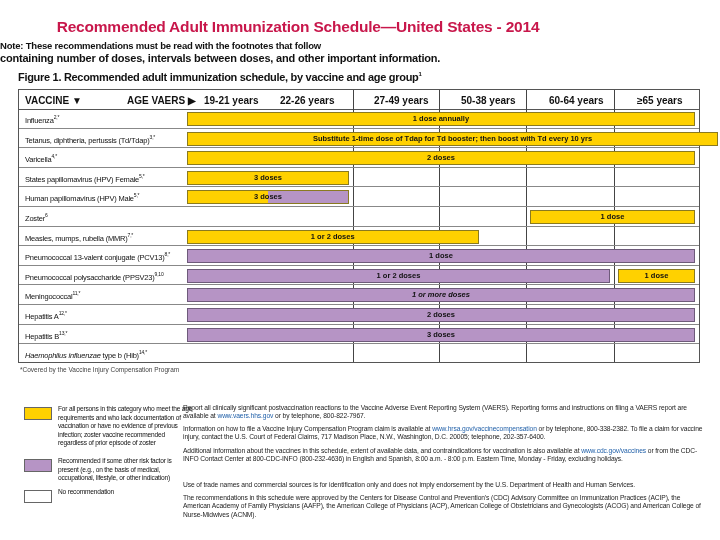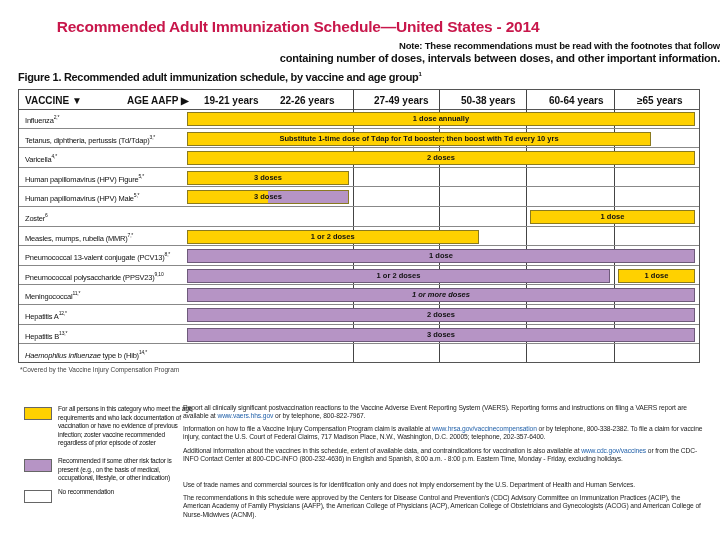--- a/index.html
+++ b/index.html
@@ -1,18 +1,18 @@
 <!DOCTYPE html>
 <html><head>
 <meta charset="utf-8">
 <style>
   html, body { margin: 0; padding: 0; background: #ffffff; }
   body { width: 720px; height: 540px; position: relative; overflow: hidden; font-family: "Liberation Sans", sans-serif; color: #111; }
   .title { position: absolute; left: 0; width: 596px; top: 18px; text-align: center; font-weight: bold; font-size: 15.5px; color: #c8174b; letter-spacing: -0.2px; }
-  .note { position: absolute; left: 0; width: 720px; text-align: right; font-weight: bold; font-size: 9.5px; color: #111; letter-spacing: -0.2px; }
+  .note { position: absolute; left: 0; width: 720px; text-align: left; font-weight: bold; font-size: 9.5px; color: #111; letter-spacing: -0.2px; }
   .note1 { top: 40px; }
   .note2 { top: 52px; font-size: 11px; }
   .fig-title { position: absolute; left: 18px; top: 71px; font-weight: bold; font-size: 11px; letter-spacing: -0.3px; }
   .fig-title sup { font-size: 6px; }
 
   .table { position: absolute; left: 18px; top: 89px; width: 682px; height: 274px; border: 1px solid #555; box-sizing: border-box; }
   .hdr { position: absolute; left: 0; top: 0; width: 680px; height: 19px; border-bottom: 1px solid #555; font-size: 10px; font-weight: bold; }
   .hdr span { position: absolute; top: 5px; white-space: nowrap; }
   .col-line { position: absolute; top: 0; bottom: 0; width: 0; border-left: 1px solid #444; }
   .row { position: absolute; left: 0; width: 680px; height: 21px; border-bottom: 1px solid #888; box-sizing: border-box; }
@@ -38,52 +38,52 @@
 
 <div class="title">Recommended Adult Immunization Schedule—United States - 2014</div>
 <div class="note note1">Note: These recommendations must be read with the footnotes that follow</div>
 <div class="note note2">containing number of doses, intervals between doses, and other important information.</div>
 
 <div class="fig-title"><span>Figure 1. Recommended adult immunization schedule, by vaccine and age group</span><sup>1</sup></div>
 
 <div class="table" id="sched-table">
   <div class="hdr">
     <span style="left:6px">VACCINE ▼</span>
-    <span style="left:108px">AGE AAFP ▶</span>
+    <span style="left:108px">AGE VAERS ▶</span>
     <span style="left:185px">19-21 years</span>
     <span style="left:261px">22-26 years</span>
     <span style="left:355px">27-49 years</span>
     <span style="left:442px">50-38 years</span>
     <span style="left:530px">60-64 years</span>
     <span style="left:618px">≥65 years</span>
   </div>
 <div class="col-line" style="left: 334px;"></div>
     <div class="col-line" style="left: 420px;"></div>
     <div class="col-line" style="left: 507px;"></div>
     <div class="col-line" style="left: 595px;"></div>
     <div class="row" style="top: 19px; height: 19.6px;">
       <div class="label"><span>Influenza</span><sup>2,*</sup></div>
       <div class="bar yellow" style="left: 168px; width: 508px;">
         <span class="txt">1 dose annually</span>
       </div>
     </div>
     <div class="row" style="top: 38.6px; height: 19.6px;">
       <div class="label"><span>Tetanus, diphtheria, pertussis (Td/Tdap)</span><sup>3,*</sup></div>
-      <div class="bar yellow" style="left: 168px; width: 464px;">
+      <div class="bar yellow" style="left: 168px; width: 531px;">
         <span class="txt">Substitute 1-time dose of Tdap for Td booster; then boost with Td every 10 yrs</span>
       </div>
     </div>
     <div class="row" style="top: 58.2px; height: 19.6px;">
       <div class="label"><span>Varicella</span><sup>4,*</sup></div>
       <div class="bar yellow" style="left: 168px; width: 508px;">
         <span class="txt">2 doses</span>
       </div>
     </div>
     <div class="row" style="top: 77.8px; height: 19.6px;">
-      <div class="label"><span>Human papillomavirus (HPV) Figure</span><sup>5,*</sup></div>
+      <div class="label"><span>States papillomavirus (HPV) Female</span><sup>5,*</sup></div>
       <div class="bar yellow" style="left: 168px; width: 162px;">
         <span class="txt">3 doses</span>
       </div>
     </div>
     <div class="row" style="top: 97.4px; height: 19.6px;">
       <div class="label"><span>Human papillomavirus (HPV) Male</span><sup>5,*</sup></div>
       <div class="bar yellow" style="left: 168px; width: 162px;">
         <div class="bar-split" style="left: 80px; right: 0px; background: rgb(182, 148, 197);"></div>
         <span class="txt">3 doses</span>
       </div>

